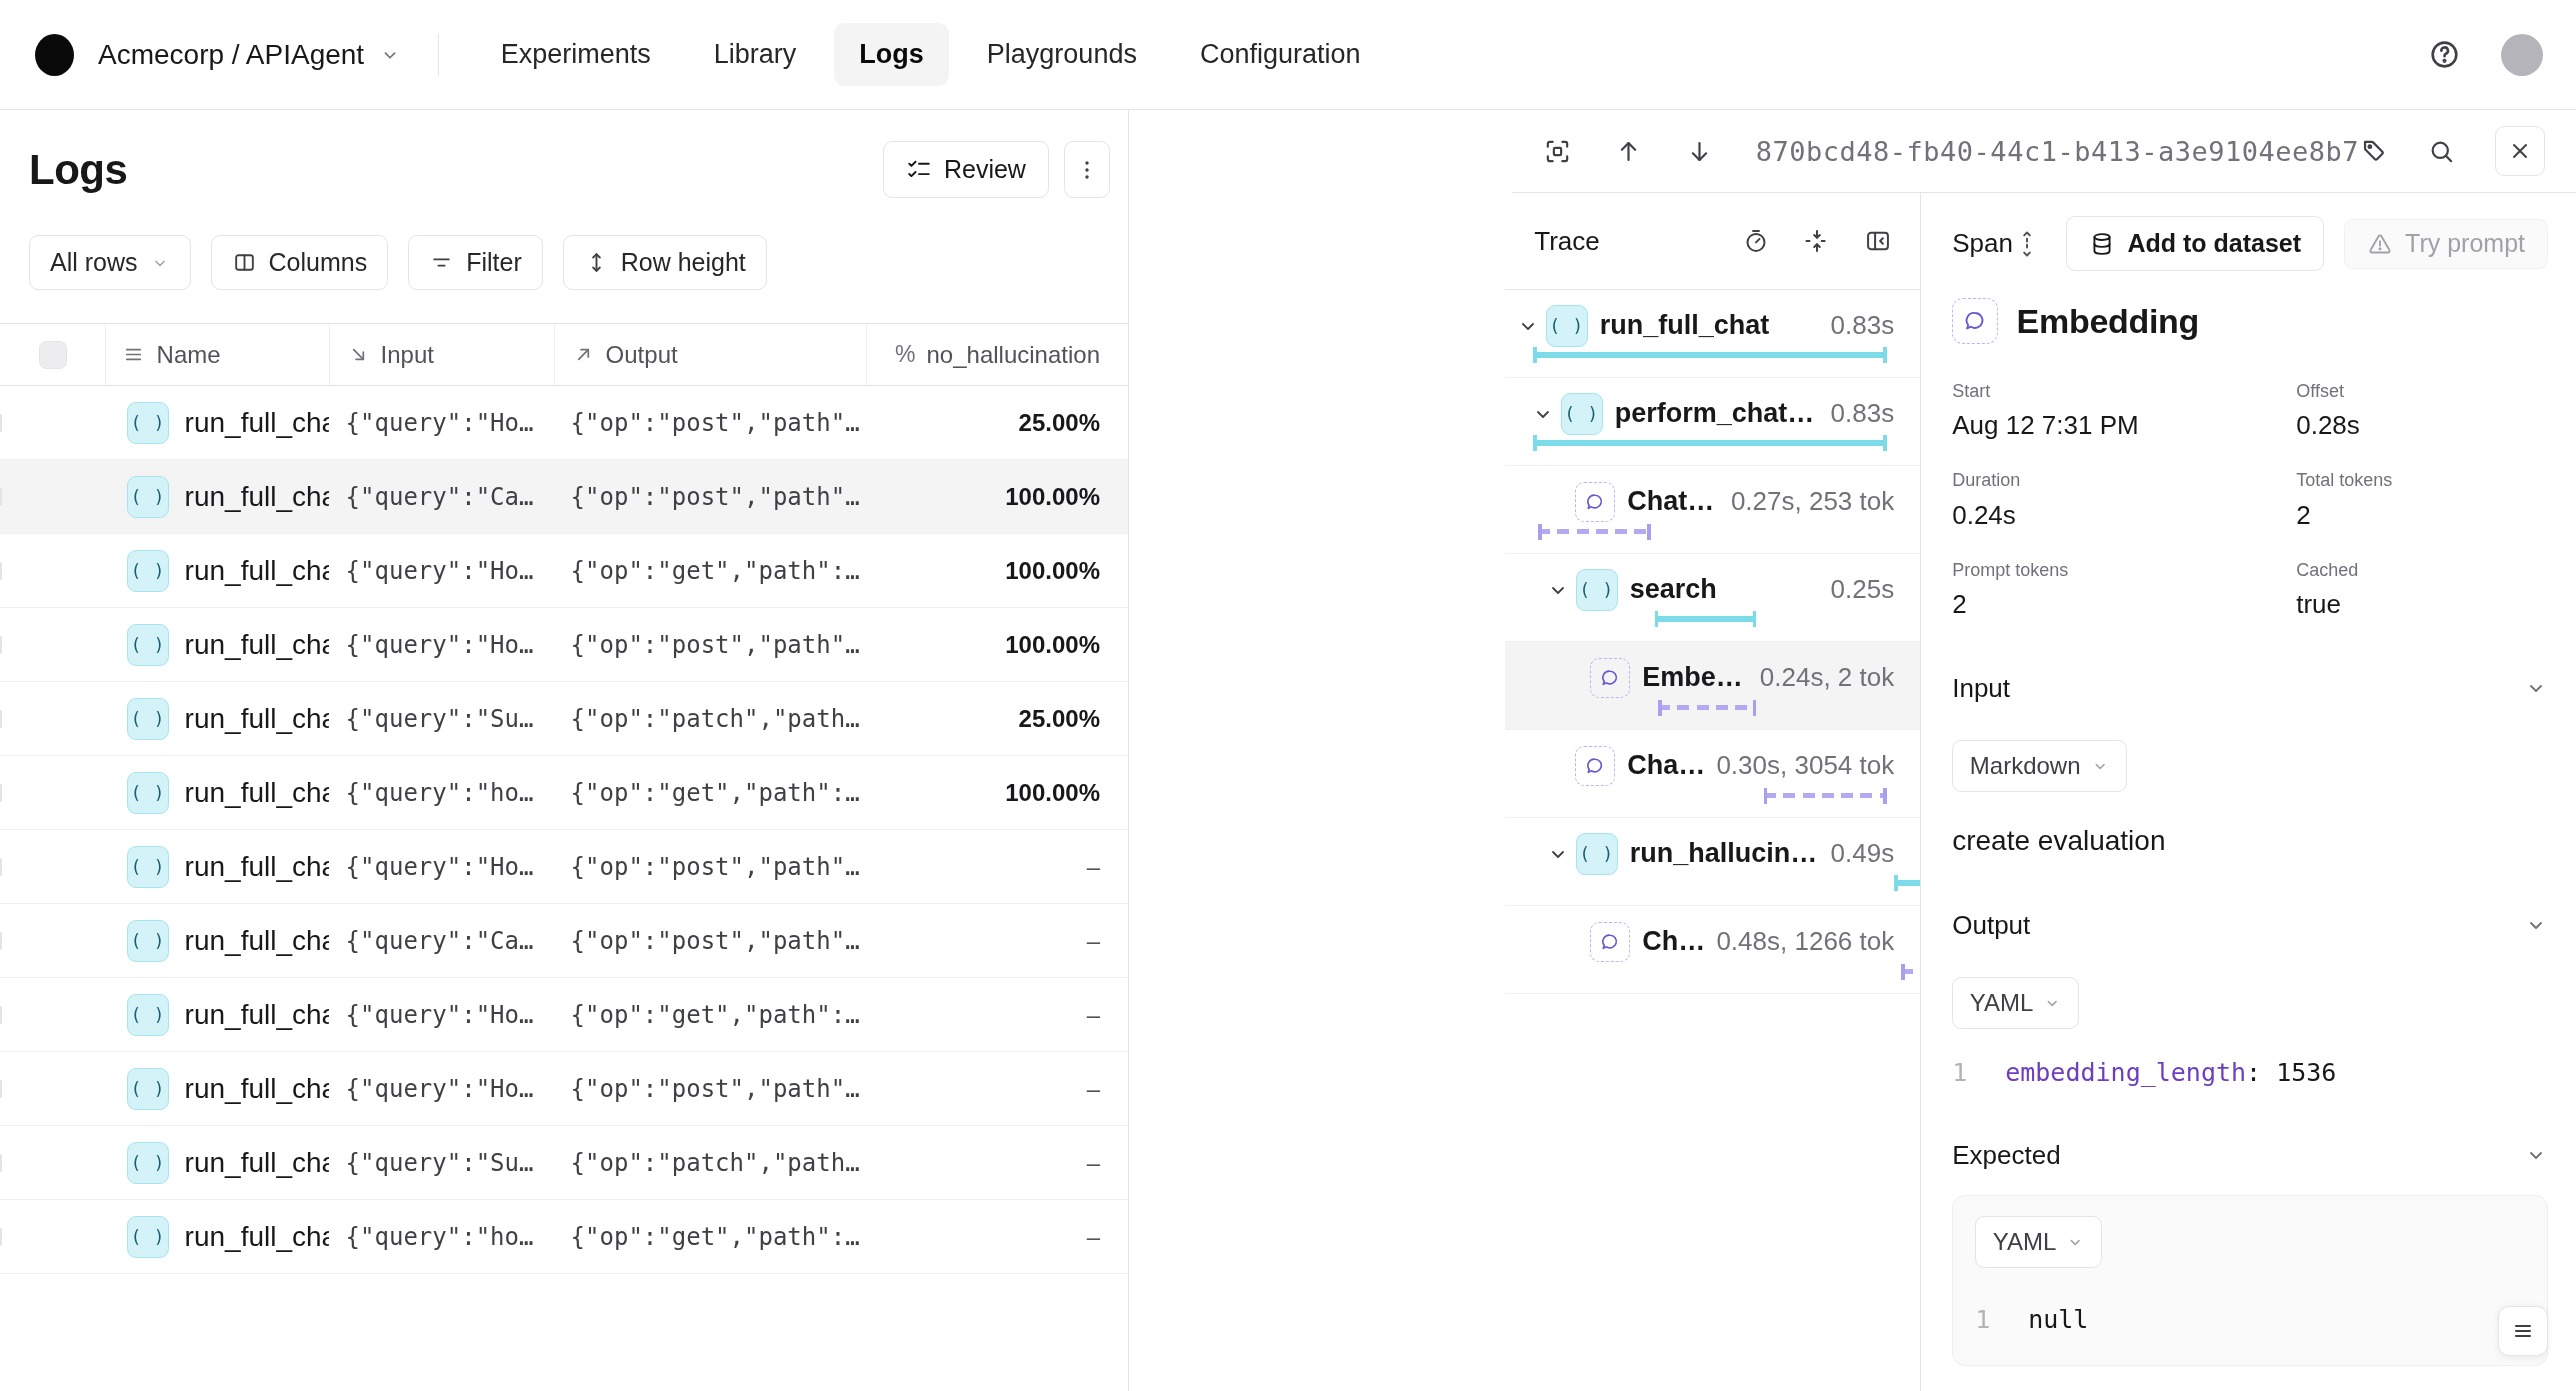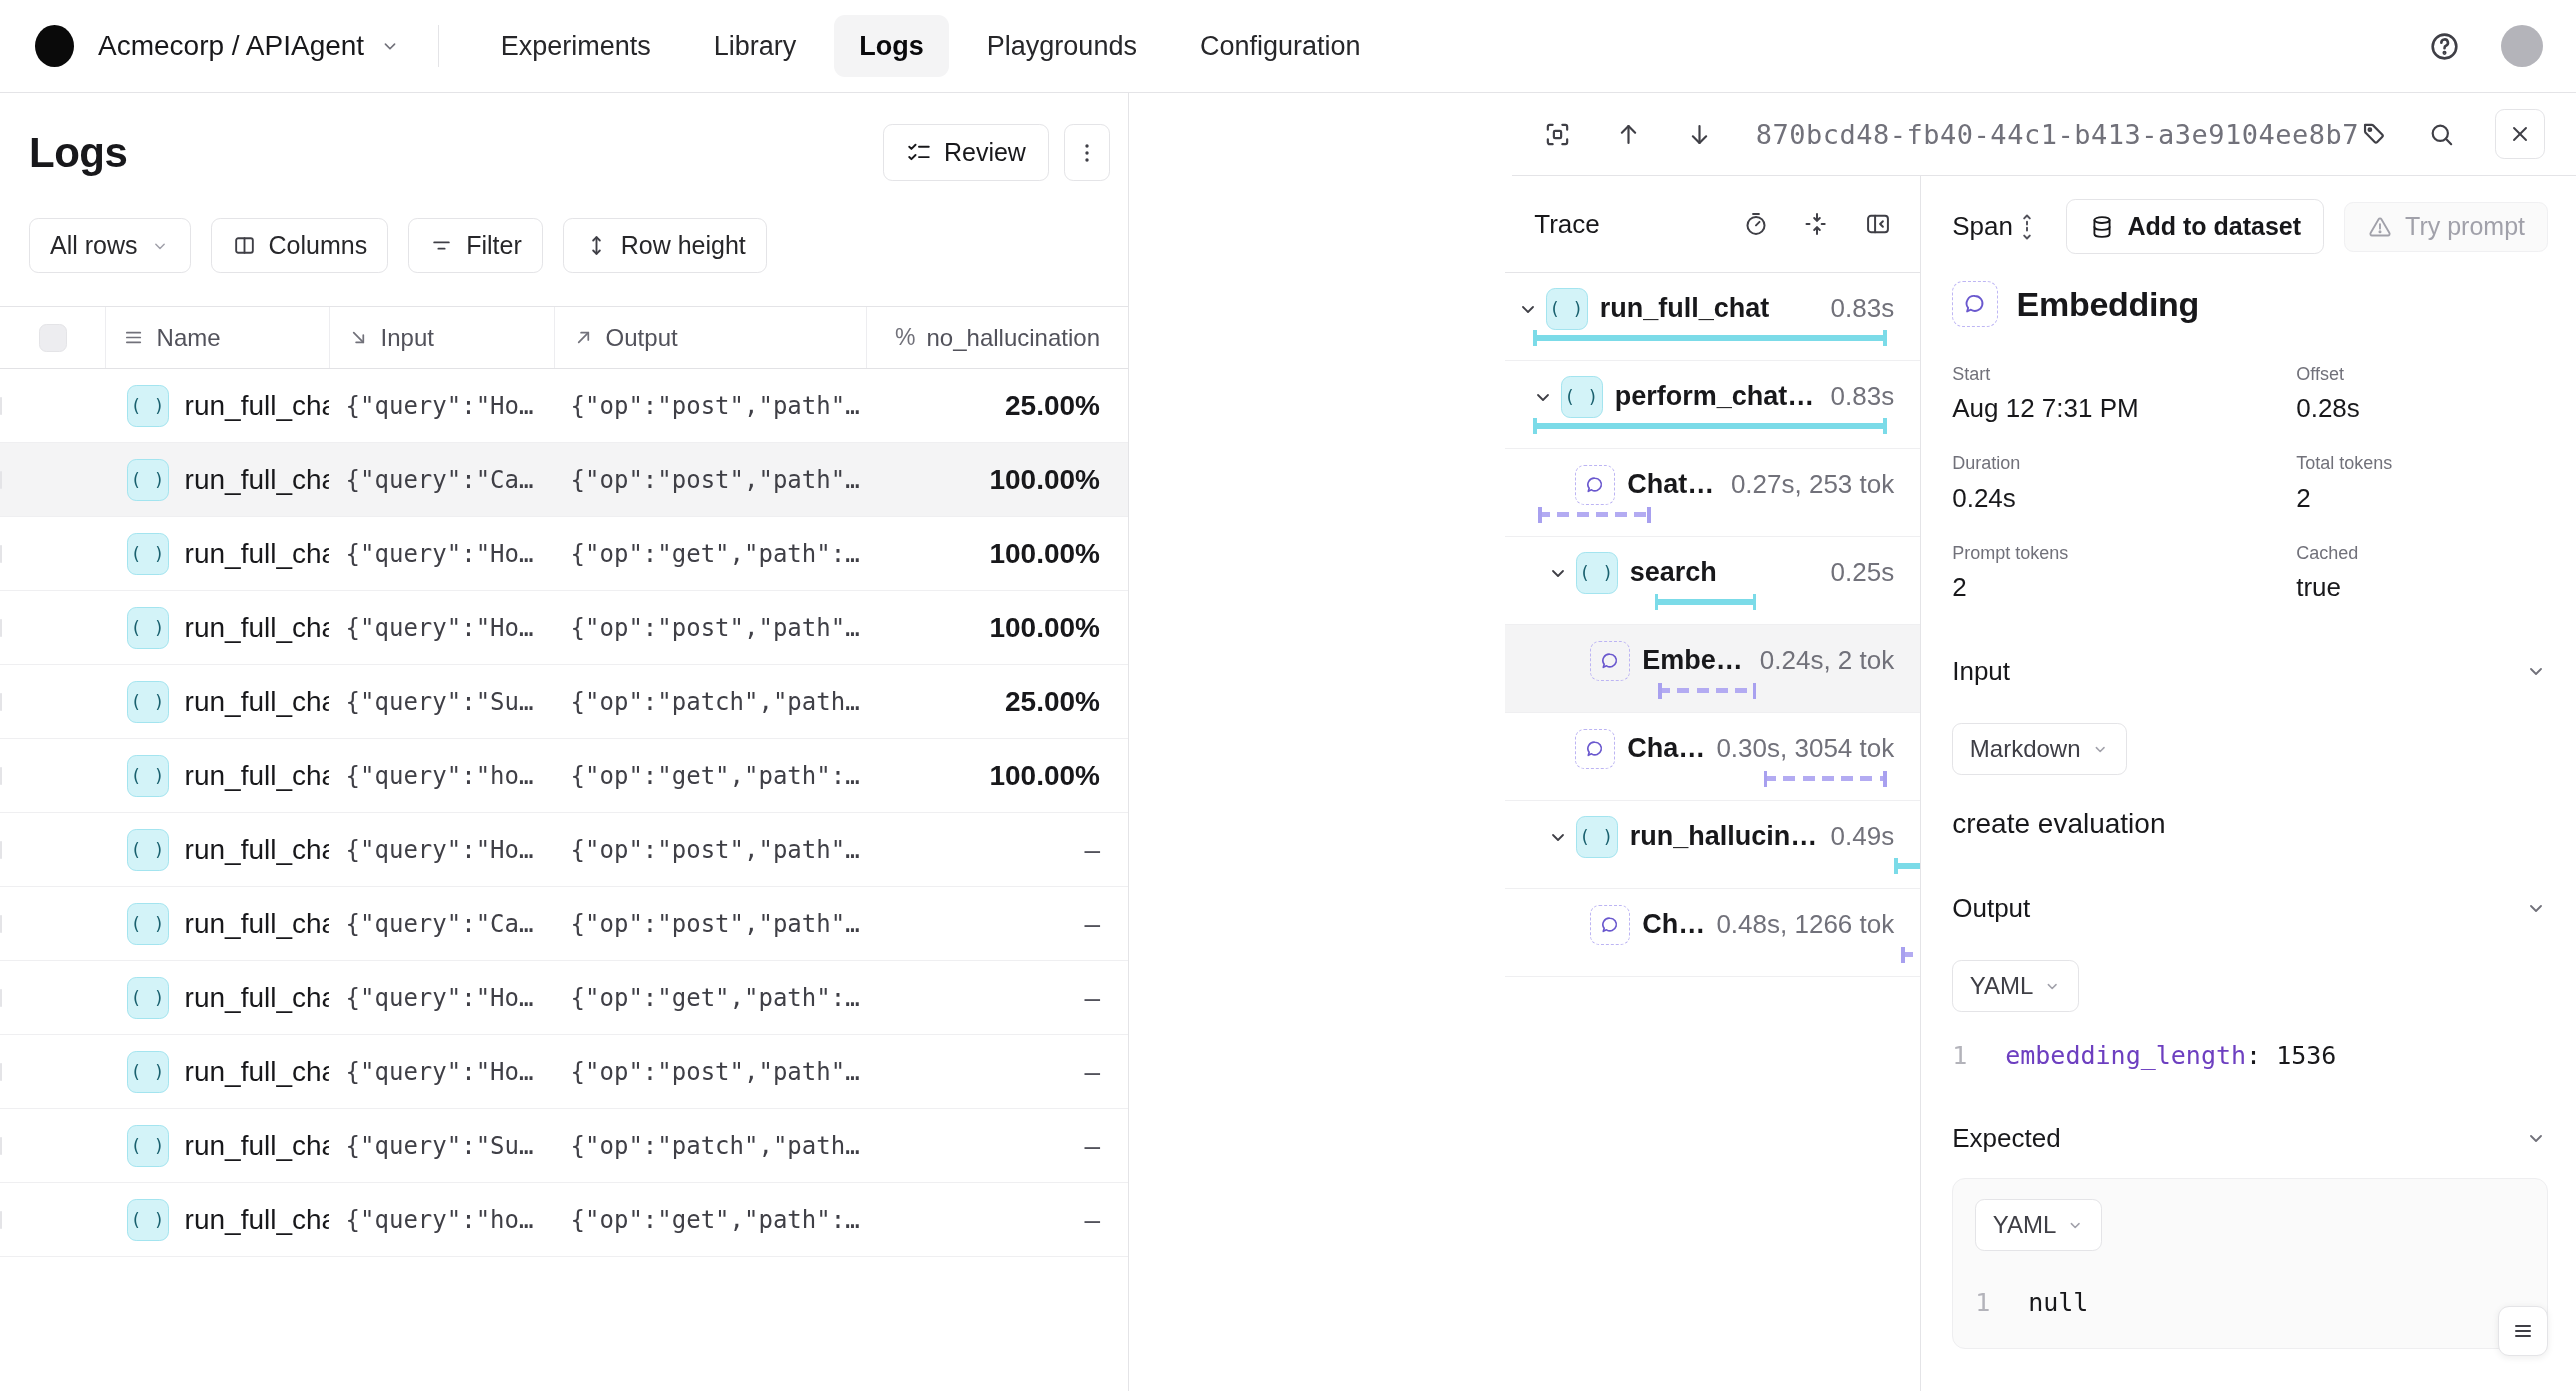--- a/index.html
+++ b/index.html
@@ -2,21 +2,21 @@
 <html style="font-size:14.7px"><head>
 <meta charset="utf-8">
 <style>
   * { margin:0; padding:0; box-sizing:border-box; }
   html,body { width:2576px; height:1391px; overflow:hidden; background:#fff;
     font-family:"Liberation Sans", sans-serif; color:#18181b; }
   svg { display:block; }
   .app { width:2576px; height:1391px; display:flex; flex-direction:column; }
 
   
-  .topnav { height:93px; flex:none; border-bottom:0.9px solid #e4e4e7;
+  .topnav { height:110px; flex:none; border-bottom:0.9px solid #e4e4e7;
     display:flex; align-items:center; padding:0 33px 0 35px; }
   .logo { width:39px; height:42px; border-radius:50%; background:#0a0a0a; flex:none; }
   .workspace { display:flex; align-items:center; gap:14.7px; margin-left:24px;
     font-size:28px; font-weight:500; background:none; border:none; cursor:pointer; color:#18181b;
     font-family:inherit; }
   .workspace .chev { color:#71717a; }
   .nav-divider { width:0.9px; height:42px; background:#e4e4e7; margin:0 37px; }
   .tabs { display:flex; align-items:center; gap:13px; }
   .tab { font-size:27px; color:#27272a; padding:15.6px 25px; border-radius:11px;
     background:none; border:none; cursor:pointer; font-family:inherit; white-space:nowrap; }
@@ -54,21 +54,21 @@
   .trow { height:74px; border-bottom:0.9px solid #efeff1; cursor:pointer; }
   .trow.selected { background:#f4f4f5; }
   .cb { width:28px; height:28px; border-radius:7.4px; background:#ededf0; border:0.9px solid #e4e4e7; margin:0 auto; }
   .name-cell { display:flex; align-items:center; gap:15.6px; padding-left:22px; font-size:28px;
     overflow:hidden; white-space:nowrap; }
   .code-ico { width:42px; height:42px; flex:none; border-radius:9.2px; background:#d3f3f8;
     border:1.4px solid #a3e4ef; color:#19606e; font-family:"DejaVu Sans Mono",monospace;
     font-size:17.5px; display:flex; align-items:center; justify-content:center; letter-spacing:0.9px; }
   .mono-cell { font-family:"DejaVu Sans Mono",monospace; font-size:24px; color:#3f3f46;
     padding:0 16.6px; white-space:nowrap; overflow:hidden; }
-  .score-cell { font-size:28px; font-weight:600; text-align:right; padding-right:28px; }
+  .score-cell { font-size:24px; font-weight:600; text-align:right; padding-right:28px; }
   .score-cell.muted { font-weight:400; color:#52525b; }
 
   
   .right { flex:1; display:flex; flex-direction:column; min-width:0;align-items:flex-end; }
   .idbar { height:83px; flex:none; border-bottom:0.9px solid #e4e4e7; display:flex; align-items:center;
     padding:0 31px; color:#3f3f46; }
   .idbar .ibtn { background:none; border:none; cursor:pointer; color:#3f3f46; margin-right:42px; }
   .trace-id { font-family:"DejaVu Sans Mono",monospace; font-size:27px; color:#71717a; letter-spacing:0.5px; }
   .id-right { margin-left:auto; display:flex; align-items:center; gap:39px; }
   .close-btn { width:50px; height:50px; border-radius:9.2px; color:#3f3f46; }

